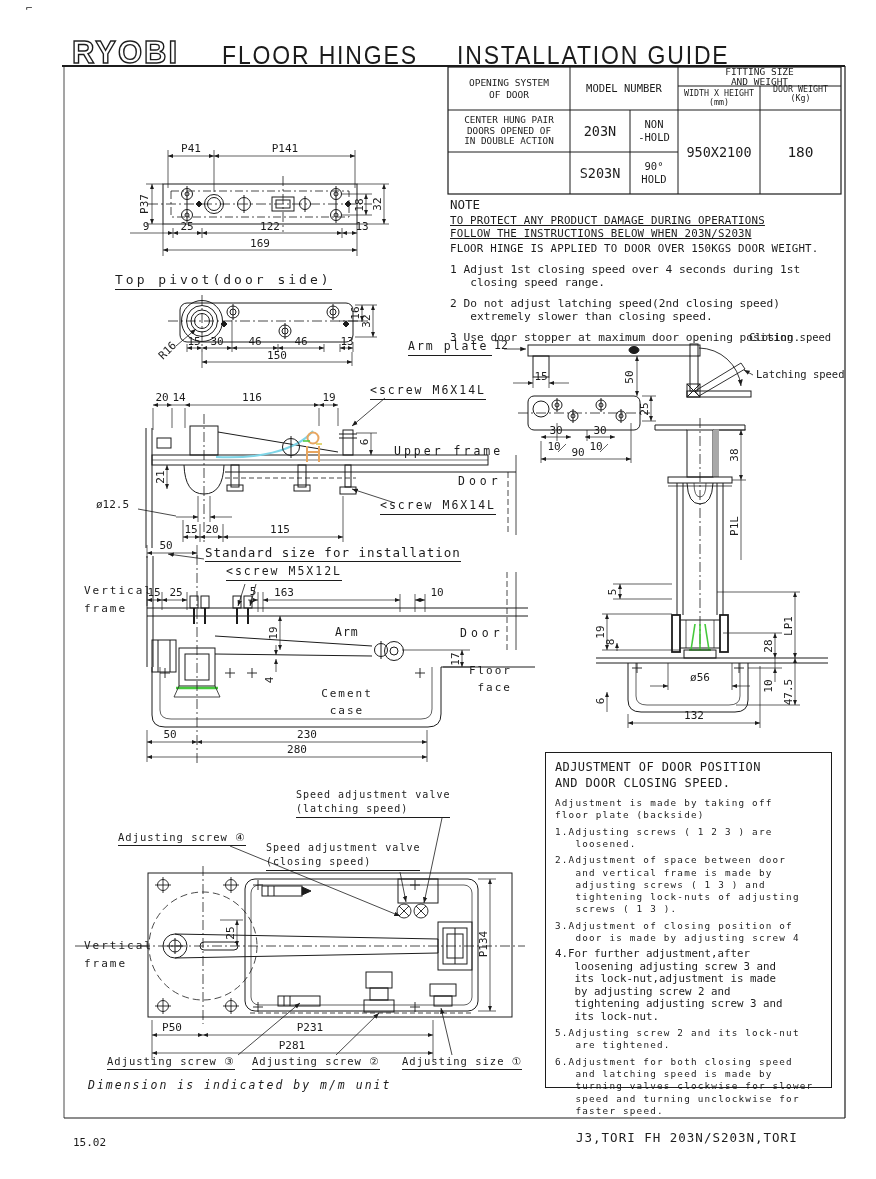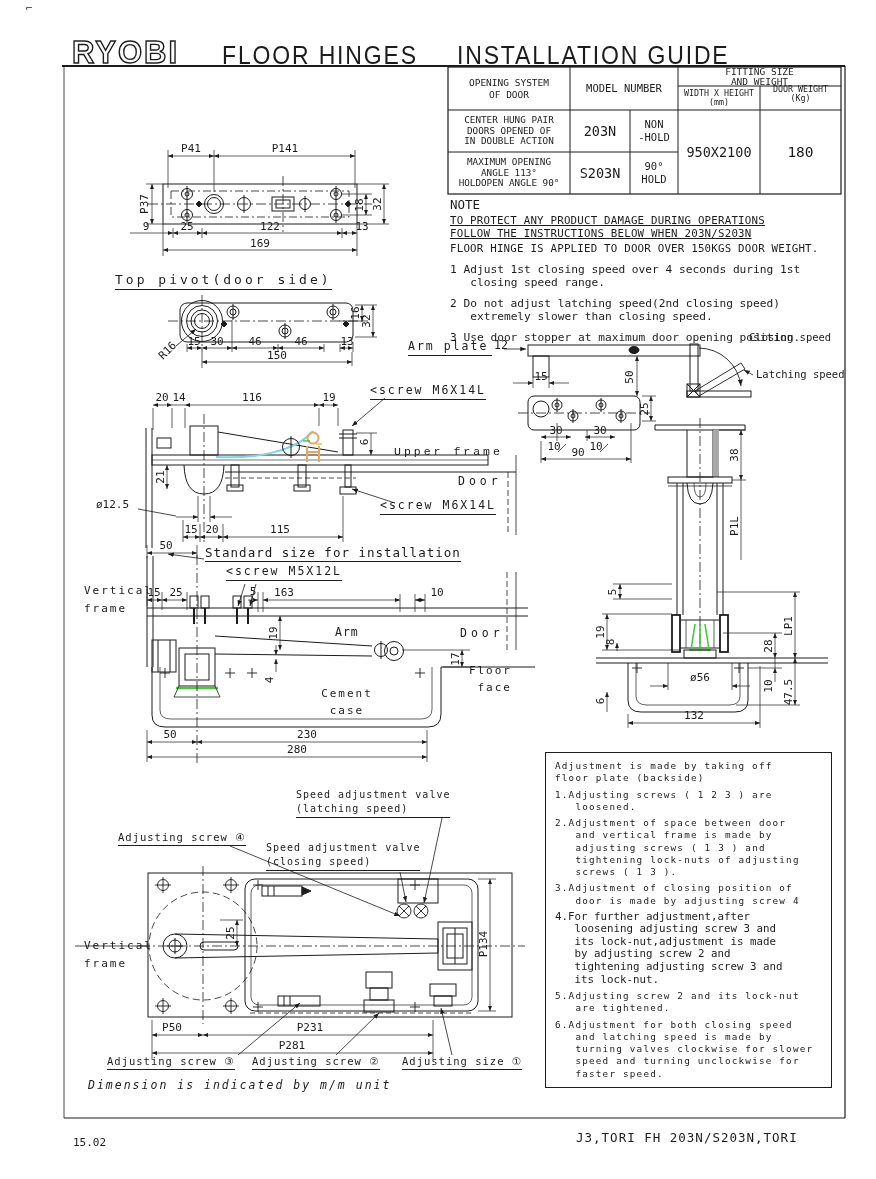--- a/index.html
+++ b/index.html
@@ -49,23 +49,20 @@
 OF DOOR</div>
   <div class="cell" style="left:678px;top:67px;width:163px;height:19px;font-size:9.5px;line-height:1.05;">FITTING SIZE
 AND WEIGHT</div>
   <div class="cell" style="left:678px;top:86px;width:82px;height:24px;font-size:8.3px;line-height:1.1;">WIDTH X HEIGHT
 (mm)</div>
   <div class="cell" style="left:760px;top:86px;width:81px;height:16px;font-size:8.3px;line-height:1.1;">DOOR WEIGHT
 (Kg)</div>
   <div class="cell" style="left:448px;top:110px;width:122px;height:42px;font-size:9.3px;line-height:1.18;">CENTER HUNG PAIR
 DOORS OPENED OF
 IN DOUBLE ACTION</div>
-  <div class="cell" style="left:448px;top:152px;width:122px;height:42px;font-size:9.3px;line-height:1.18;">MAXIMUM OPENING
-ANGLE 113°
-HOLDOPEN ANGLE 90°</div>
   <div class="cell" style="left:570px;top:110px;width:60px;height:42px;font-size:13.5px;">203N</div>
   <div class="cell" style="left:630px;top:110px;width:48px;height:42px;font-size:10.5px;">NON
 -HOLD</div>
   <div class="cell" style="left:570px;top:152px;width:60px;height:42px;font-size:13.5px;">S203N</div>
   <div class="cell" style="left:630px;top:152px;width:48px;height:42px;font-size:10.5px;">90°
 HOLD</div>
   <div class="cell" style="left:678px;top:110px;width:82px;height:84px;font-size:13.5px;">950X2100</div>
   <div class="cell" style="left:760px;top:110px;width:81px;height:84px;font-size:14.5px;">180</div>
 
   <div class="lbl note">
@@ -75,21 +72,21 @@
     <div class="r">FLOOR HINGE IS APPLIED TO DOOR OVER 150KGS DOOR WEIGHT.</div>
     <div class="it pre">1 Adjust 1st closing speed over 4 seconds during 1st
    closing speed range.</div>
     <div class="it pre">2 Do not adjust latching speed(2nd closing speed)
    extremely slower than closing speed.</div>
     <div class="it pre">3 Use door stopper at maximum door opening position.</div>
   </div>
 
   <div class="lbl cad2 ul" style="left:115px;top:272px;">Top pivot(door side)</div>
   <div class="lbl cad ul" style="left:370px;top:384px;">&lt;screw M6X14L</div>
-  <div class="lbl cad" style="left:394px;top:445px;letter-spacing:3px;font-family:Liberation Mono, monospace;">Upper frame</div>
+  <div class="lbl cad" style="left:394px;top:445px;letter-spacing:3px;">Upper frame</div>
   <div class="lbl cad" style="left:458px;top:475px;letter-spacing:4px;">Door</div>
   <div class="lbl cad ul" style="left:380px;top:499px;">&lt;screw M6X14L</div>
   <div class="lbl ul" style="left:205px;top:545px;font-size:12.5px;letter-spacing:1px;">Standard size for installation</div>
   <div class="lbl cad ul" style="left:226px;top:565px;">&lt;screw M5X12L</div>
   <div class="lbl cad pre" style="left:84px;top:582px;font-size:11px;line-height:1.6;">Vertical
 frame</div>
   <div class="lbl cad" style="left:335px;top:626px;letter-spacing:1px;">Arm</div>
   <div class="lbl cad" style="left:460px;top:627px;letter-spacing:4px;">Door</div>
   <div class="lbl cad pre" style="left:450px;top:663px;width:62px;font-size:11px;text-align:right;line-height:1.5;">Floor
 face</div>
@@ -106,20 +103,22 @@
   <div class="lbl pre ul" style="left:266px;top:841px;font-size:10px;letter-spacing:1px;line-height:1.4;">Speed adjustment valve
 (closing speed)</div>
   <div class="lbl cad pre" style="left:84px;top:937px;font-size:11px;line-height:1.6;">Vertical
 frame</div>
   <div class="lbl ul" style="left:107px;top:1055px;font-size:10.5px;letter-spacing:1px;">Adjusting screw ③</div>
   <div class="lbl ul" style="left:252px;top:1055px;font-size:10.5px;letter-spacing:1px;">Adjusting screw ②</div>
   <div class="lbl ul" style="left:402px;top:1055px;font-size:10.5px;letter-spacing:1px;">Adjusting size ①</div>
   <div class="lbl cad" style="left:88px;top:1079px;font-size:11.5px;font-style:italic;">Dimension is indicated by m/m unit</div>
 
   <div class="abs adj">
+    <div class="t pre">ADJUSTMENT OF DOOR POSITION
+AND DOOR CLOSING SPEED.</div>
     <div class="p pre">Adjustment is made by taking off
 floor plate (backside)</div>
     <div class="p pre">1.Adjusting screws ( 1 2 3 ) are
    loosened.</div>
     <div class="p pre">2.Adjustment of space between door
    and vertical frame is made by
    adjusting screws ( 1 3 ) and
    tightening lock-nuts of adjusting
    screws ( 1 3 ).</div>
     <div class="p pre">3.Adjustment of closing position of

